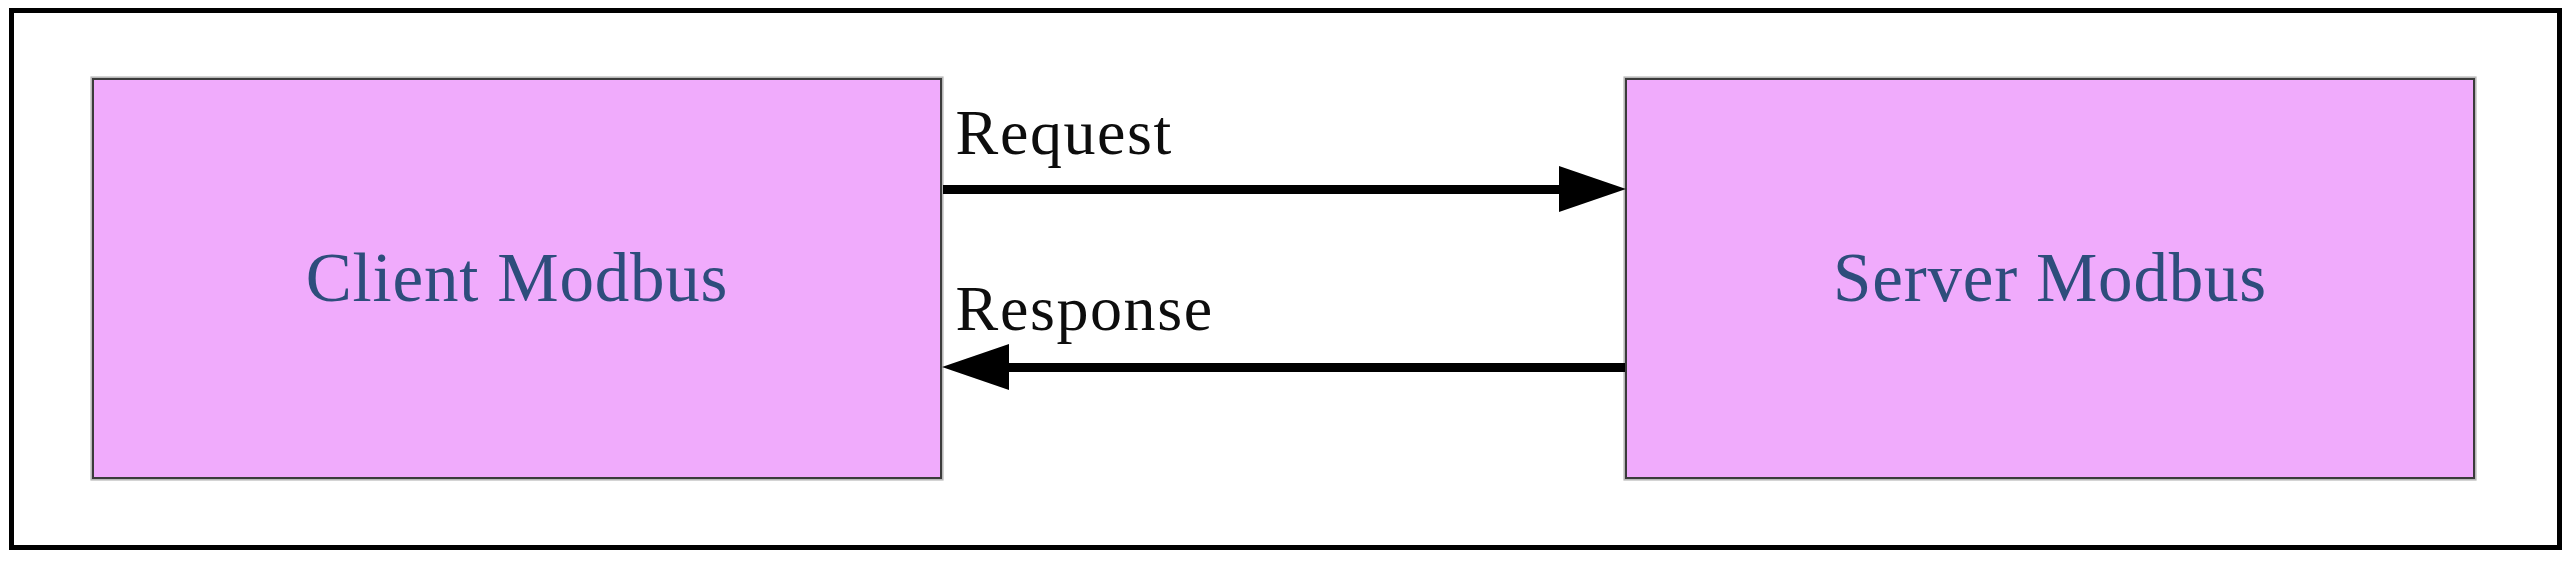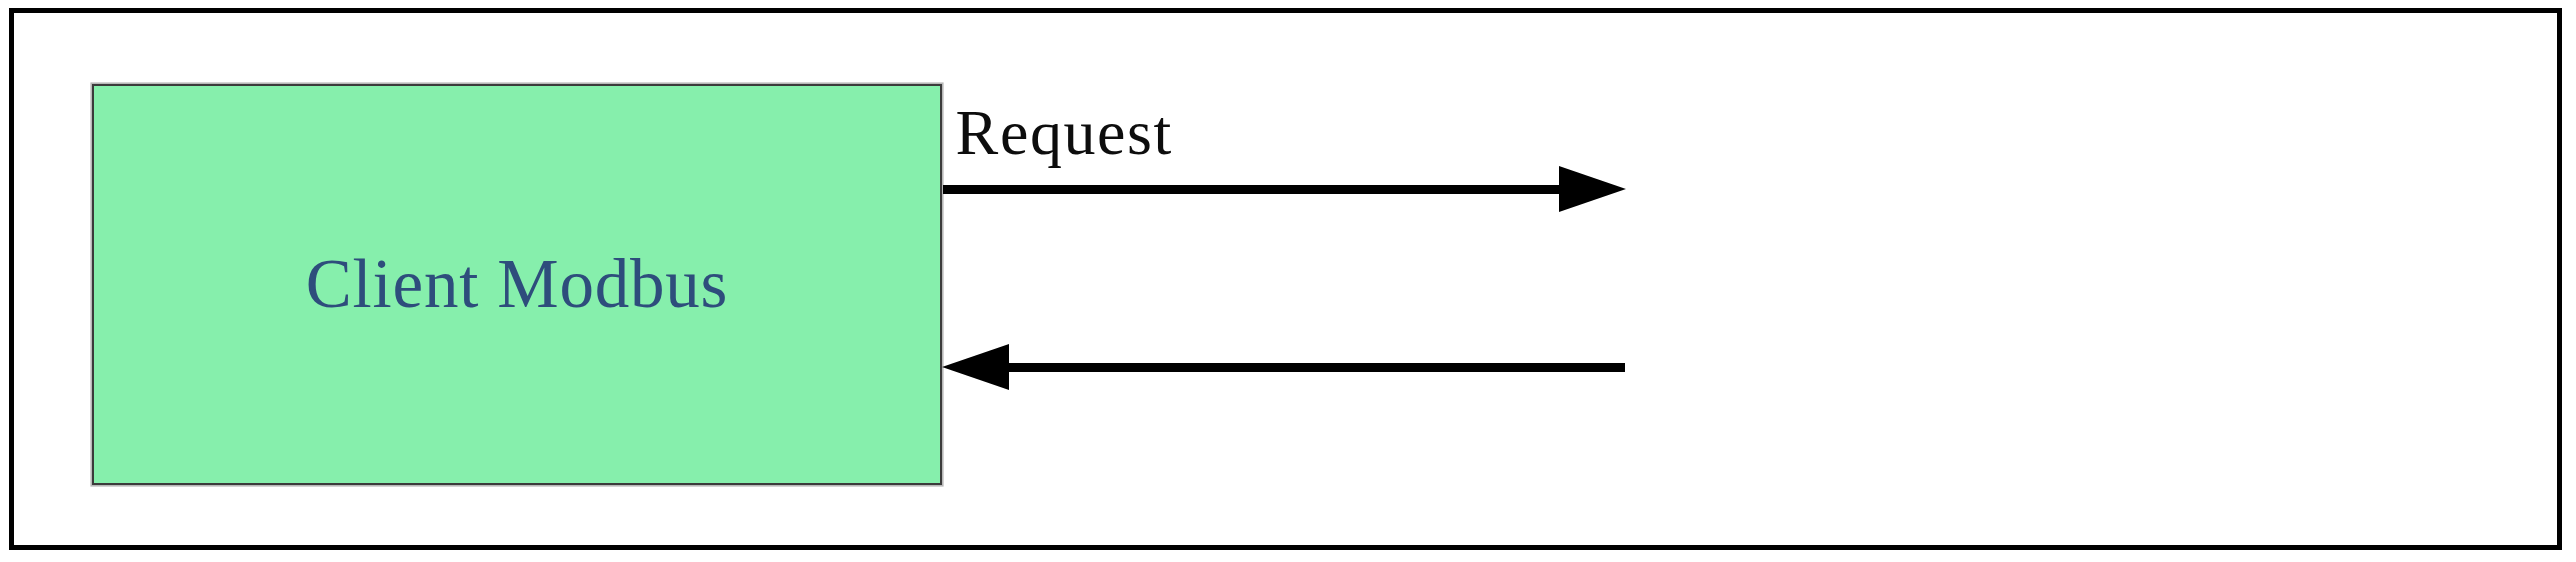--- a/index.html
+++ b/index.html
@@ -23,27 +23,26 @@
     width: 2543px;
     height: 532px;
     border: 5.5px solid #000000;
   }
   
   .box {
     position: absolute;
     top: 78px;
     width: 846px;
     height: 397px;
-    background: #86efac;
+    background: #f0abfc;
     border: 2.4px solid #3b3b3b;
     box-shadow: 0 0 0 1.6px #b8b8b8;
     display: flex;
     align-items: center;
     justify-content: center;
-    margin-top: 6px;
   }
   .box-client { left: 92px; }
   .box-server { left: 1625px; }
   .box-label {
     font-size: 69px;
     color: #2e4d7c;
     letter-spacing: 0.8px;
     white-space: nowrap;
   }
   
@@ -93,26 +92,30 @@
 <body>
 
 <div class="canvas">
 
   <div class="frame"></div>
 
   <div class="box box-client">
     <span class="box-label">Client Modbus</span>
   </div>
 
+  <div class="box box-server">
+    <span class="box-label">Server Modbus</span>
+  </div>
 
   <div class="gap-row row-top">
     <span class="arrow-label">Request</span>
   </div>
   <div class="arrow-line line-top"></div>
   <div class="arrow-head head-right"></div>
 
   <div class="gap-row row-bottom">
+    <span class="arrow-label">Response</span>
   </div>
   <div class="arrow-line line-bottom"></div>
   <div class="arrow-head head-left"></div>
 
 </div>
 
 
 </body></html>

